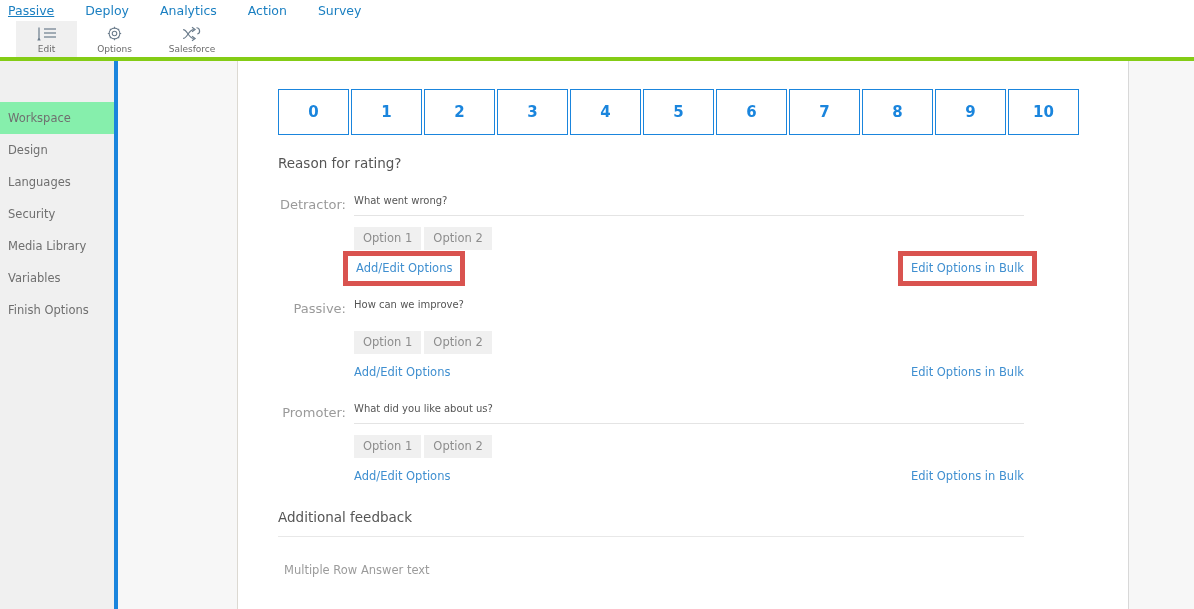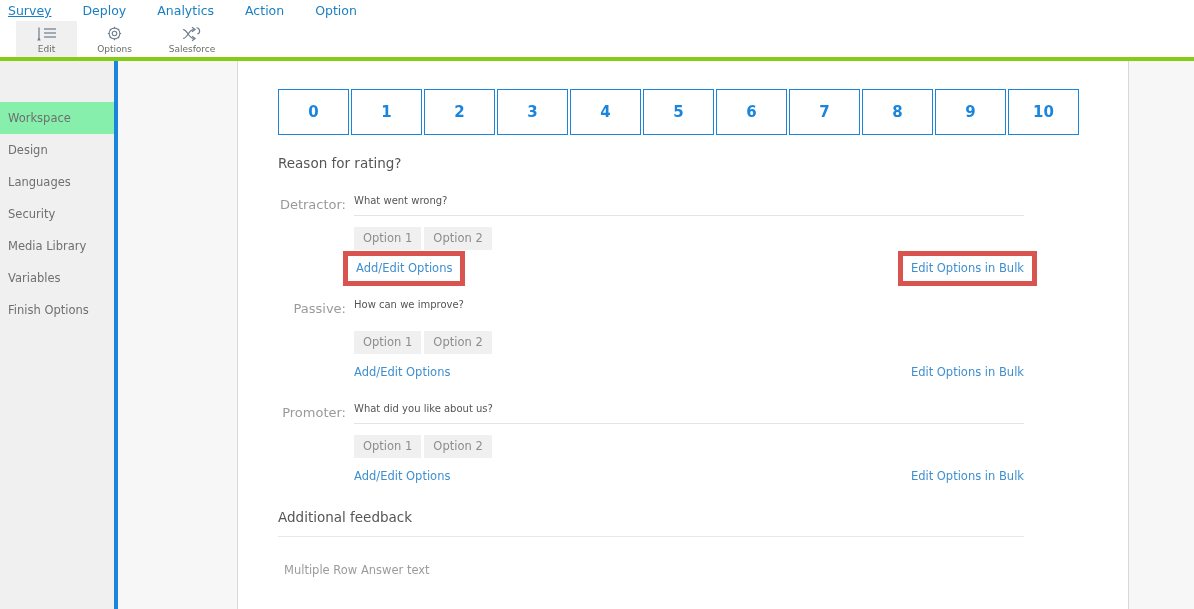--- a/index.html
+++ b/index.html
@@ -213,25 +213,25 @@
     margin-left: 46px;
     margin-top: 26px;
     width: 242px;
   }
   .mra-text { font-size: 11.5px; color: #9b9b9b; padding-bottom: 5px; }
 </style>
 </head>
 <body>
 
 <div class="topnav" id="topnav">
-    <div class="topnav-item active">Survey</div>
+    <div class="topnav-item active">Passive</div>
     <div class="topnav-item">Deploy</div>
     <div class="topnav-item">Analytics</div>
     <div class="topnav-item">Action</div>
-    <div class="topnav-item">Option</div>
+    <div class="topnav-item">Survey</div>
   </div>
 
 <div class="ribbon" id="ribbon">
     <div class="ribbon-tab edit active">
       <div class="glyph">
         <svg width="22" height="16" viewBox="0 0 22 16" fill="none" stroke="#6b7c8c" stroke-width="1.2">
           <path d="M3 1.5 L3 12 M3 12 L2.2 14 L3.8 14 Z" fill="none"></path>
           <line x1="8" y1="3" x2="20" y2="3"></line>
           <line x1="8" y1="7" x2="20" y2="7"></line>
           <line x1="8" y1="11" x2="20" y2="11"></line>

